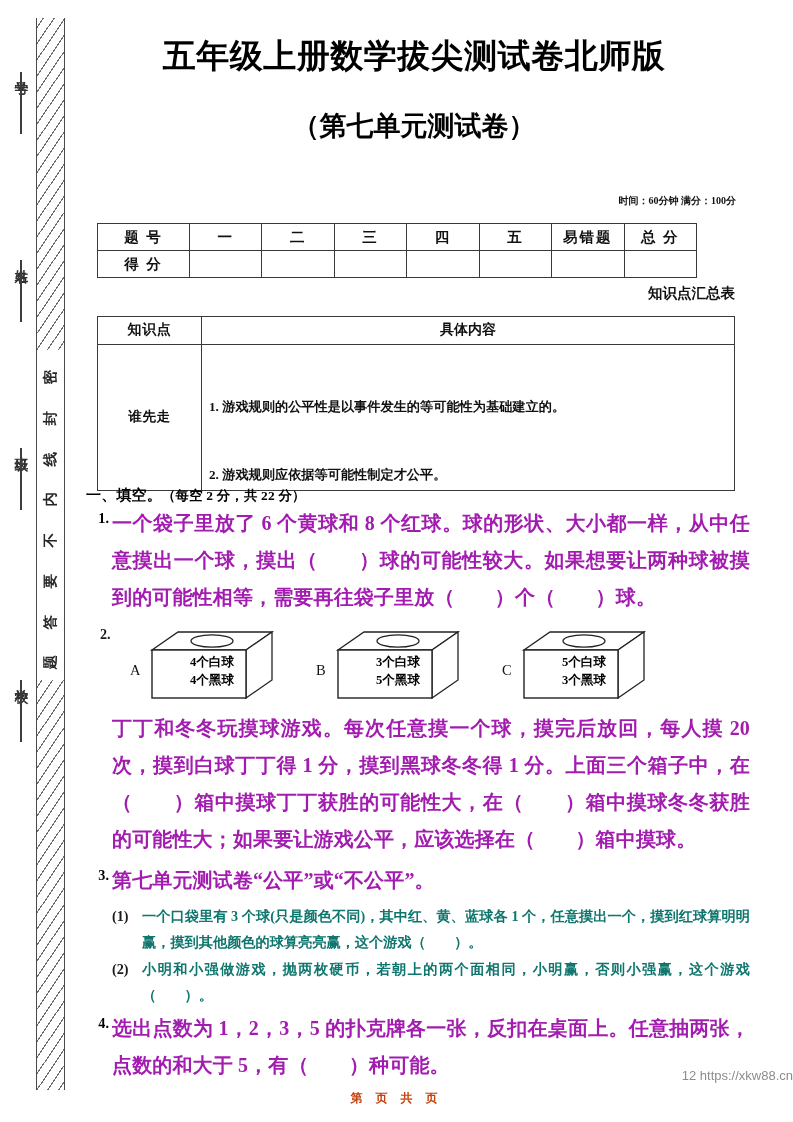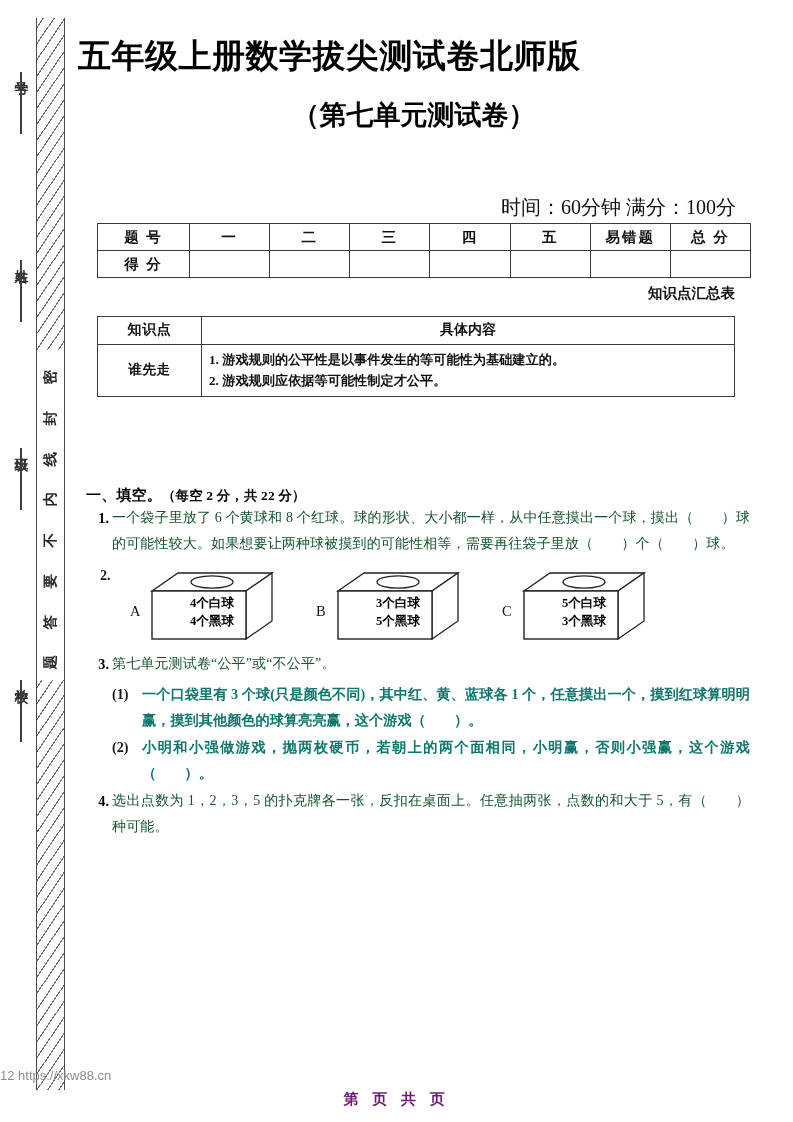--- a/index.html
+++ b/index.html
@@ -94,53 +94,54 @@
   #sheet {
     position: absolute;
     left: 78px; top: 0;
     width: 700px; height: 1122px;
   }
 
   
   #title-main {
     position: absolute;
     left: 0; top: 34px; width: 672px;
+    text-align: center;
     font-family: "Liberation Serif", "DejaVu Serif", serif;
     font-size: 33px;
     font-weight: 700;
     letter-spacing: 0.5px;
     color: #000;
     white-space: nowrap;
   }
   #title-sub {
     position: absolute;
-    left: 0; top: 97px; width: 672px;
+    left: 0; top: 108px; width: 672px;
     text-align: center;
     font-family: "Liberation Serif", "DejaVu Serif", serif;
     font-size: 27px;
     font-weight: 700;
     color: #000;
     white-space: nowrap;
   }
   #exam-meta {
     position: absolute;
     left: 0; top: 194px; width: 658px;
     text-align: right;
     font-family: "Liberation Serif", "DejaVu Serif", serif;
-    font-size: 20px;
-    font-weight: 400;
+    font-size: 10px;
+    font-weight: 700;
     color: #111;
     white-space: nowrap;
   }
 
   
   #score-table {
     position: absolute;
     left: 19px; top: 223px;
-    width: 654px;
+    width: 600px;
     border-collapse: collapse;
     table-layout: fixed;
   }
   #score-table td {
     border: 1px solid #3a3a3a;
     height: 27px;
     text-align: center;
     vertical-align: middle;
     font-family: "Liberation Serif", "DejaVu Serif", serif;
     font-size: 14.5px;
@@ -188,21 +189,21 @@
     letter-spacing: 0.6px;
   }
   #kp-table td.kp-head {
     text-align: center;
     font-weight: 700;
     font-size: 14px;
     height: 28px;
     padding: 2px 6px;
   }
   #kp-table td.kp-body { font-weight: 700; }
-  #kp-table .kp-line { display: block; }
+  #kp-table .kp-line { display: block; margin-top: 47px; }
 
   
   #qbody {
     position: absolute;
     left: 8px; top: 486px;
     width: 664px;
   }
   .sec-head {
     font-family: "Liberation Serif", "DejaVu Serif", serif;
     font-size: 15px;
@@ -226,24 +227,24 @@
     padding-right: 3px;
     font-family: "Liberation Serif", "DejaVu Serif", serif;
     font-size: 14.2px;
     font-weight: 700;
     line-height: 1.85;
     color: #000;
   }
   .q-text {
     flex: 1 1 auto;
     font-family: "Liberation Serif", "DejaVu Serif", serif;
-    font-size: 14px;
-    font-weight: 400;
+    font-size: 20px;
+    font-weight: 700;
     line-height: 1.85;
-    color: #14532d;
+    color: #a21caf;
     text-align: justify;
     letter-spacing: 0.15px;
   }
   .q-sub {
     display: flex;
     margin-left: 26px;
   }
   .q-sub .sub-num {
     flex: 0 0 auto;
     width: 30px;
@@ -298,33 +299,33 @@
     font-weight: 700;
     line-height: 1.42;
     color: #000000;
     pointer-events: none;
   }
 
   
   #watermark {
     position: absolute;
     left: 0; top: 1068px; width: 793px;
-    text-align: left;
+    text-align: right;
     font-family: "Liberation Sans", "DejaVu Sans", sans-serif;
     font-size: 13px;
     color: #8c8c8c;
   }
   #page-foot {
     position: absolute;
     left: 0; top: 1090px; width: 793px;
     text-align: center;
     font-family: "Liberation Serif", "DejaVu Serif", serif;
-    font-size: 15px;
-    font-weight: 700;
-    color: #701a75;
+    font-size: 12px;
+    font-weight: 700;
+    color: #c2410c;
     letter-spacing: 5px;
   }
 </style>
 </head>
 <body>
 
 <div id="info-col">
   <div class="info-field" style="top:52px;">
     <div class="info-label">学号</div>
     <div class="info-rule" style="height:62px;"></div>
@@ -455,20 +456,24 @@
           <rect x="4" y="20" width="94" height="48" fill="#fff" stroke="#222" stroke-width="1.4"></rect>
           <ellipse cx="64" cy="11" rx="21" ry="6.2" fill="#fff" stroke="#222" stroke-width="1.3"></ellipse>
         </svg>
         <div class="box-lines">
           <div>5个白球</div>
           <div>3个黑球</div>
         </div>
       </div>
     </div>
 
+    <div class="q">
+      <div class="q-num"></div>
+      <div class="q-text">丁丁和冬冬玩摸球游戏。每次任意摸一个球，摸完后放回，每人摸 20 次，摸到白球丁丁得 1 分，摸到黑球冬冬得 1 分。上面三个箱子中，在（　　）箱中摸球丁丁获胜的可能性大，在（　　）箱中摸球冬冬获胜的可能性大；如果要让游戏公平，应该选择在（　　）箱中摸球。</div>
+    </div>
 
     <div class="q">
       <div class="q-num">3.</div>
       <div class="q-text">第七单元测试卷“公平”或“不公平”。</div>
     </div>
     <div class="q-sub">
       <div class="sub-num">(1)</div>
       <div class="sub-text">一个口袋里有 3 个球(只是颜色不同)，其中红、黄、蓝球各 1 个，任意摸出一个，摸到红球算明明赢，摸到其他颜色的球算亮亮赢，这个游戏（　　）。</div>
     </div>
     <div class="q-sub">

